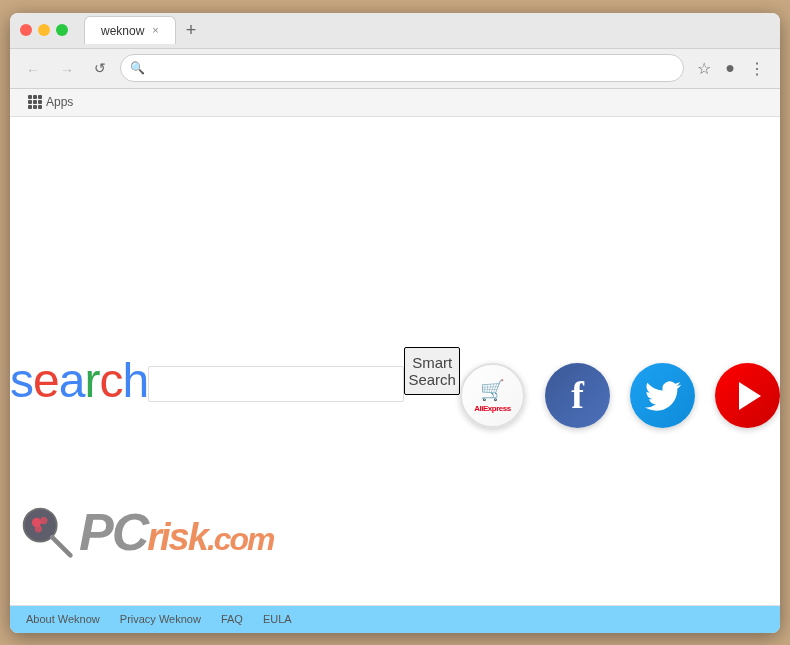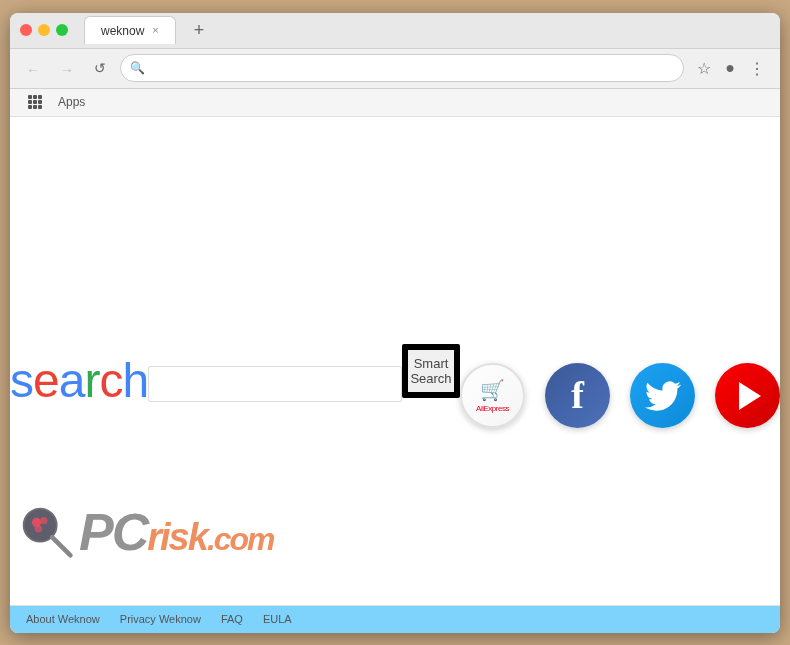--- a/index.html
+++ b/index.html
@@ -54,21 +54,20 @@
 
     .btn-close { background: #ff5f57; }
     .btn-minimize { background: #ffbd2e; }
     .btn-maximize { background: #28c940; }
 
     .tab-bar {
       display: flex;
       align-items: center;
       margin-left: 8px;
       flex: 1;
-      gap: 8px;
     }
 
     .tab {
       background: #fff;
       border-radius: 6px 6px 0 0;
       padding: 4px 16px;
       font-size: 12px;
       color: #333;
       display: flex;
       align-items: center;
@@ -168,21 +167,21 @@
       display: flex;
       align-items: center;
       padding: 0 12px;
       gap: 4px;
       border-bottom: 1px solid #e0e0e0;
     }
 
     .apps-icon {
       display: flex;
       align-items: flex-start;
-      gap: 16px;
+      gap: 4px;
       font-size: 12px;
       color: #555;
       cursor: pointer;
       padding: 2px 6px;
       border-radius: 4px;
     }
 
     .apps-grid-icon {
       display: grid;
       grid-template-columns: repeat(3, 4px);
@@ -229,24 +228,24 @@
       border-radius: 2px;
       padding: 0 12px;
       font-size: 14px;
       outline: none;
       color: #333;
       margin-bottom: 14px;
     }
 
     .smart-search-btn {
       background: #f0f0f0;
-      border: 6px solid #000000;
+      border: 1px solid #000000;
       border-radius: 2px;
       padding: 6px 0;
-      font-size: 13px;
+      font-size: 15px;
       color: #444;
       cursor: pointer;
       margin-bottom: 40px;
     }
 
     
     .social-icons {
       display: flex;
       gap: 20px;
       align-items: center;
@@ -278,21 +277,21 @@
     }
 
     .ali-cart {
       color: #e8001c;
       font-size: 20px;
     }
 
     .ali-text {
       font-size: 8px;
       color: #e8001c;
-      font-weight: normal;
+      font-weight: bold;
       letter-spacing: -0.5px;
     }
 
     .facebook-icon {
       background: linear-gradient(135deg, #3b5998, #4c70ba);
       font-size: 36px;
       font-family: Georgia, serif;
     }
 
     .twitter-icon {

